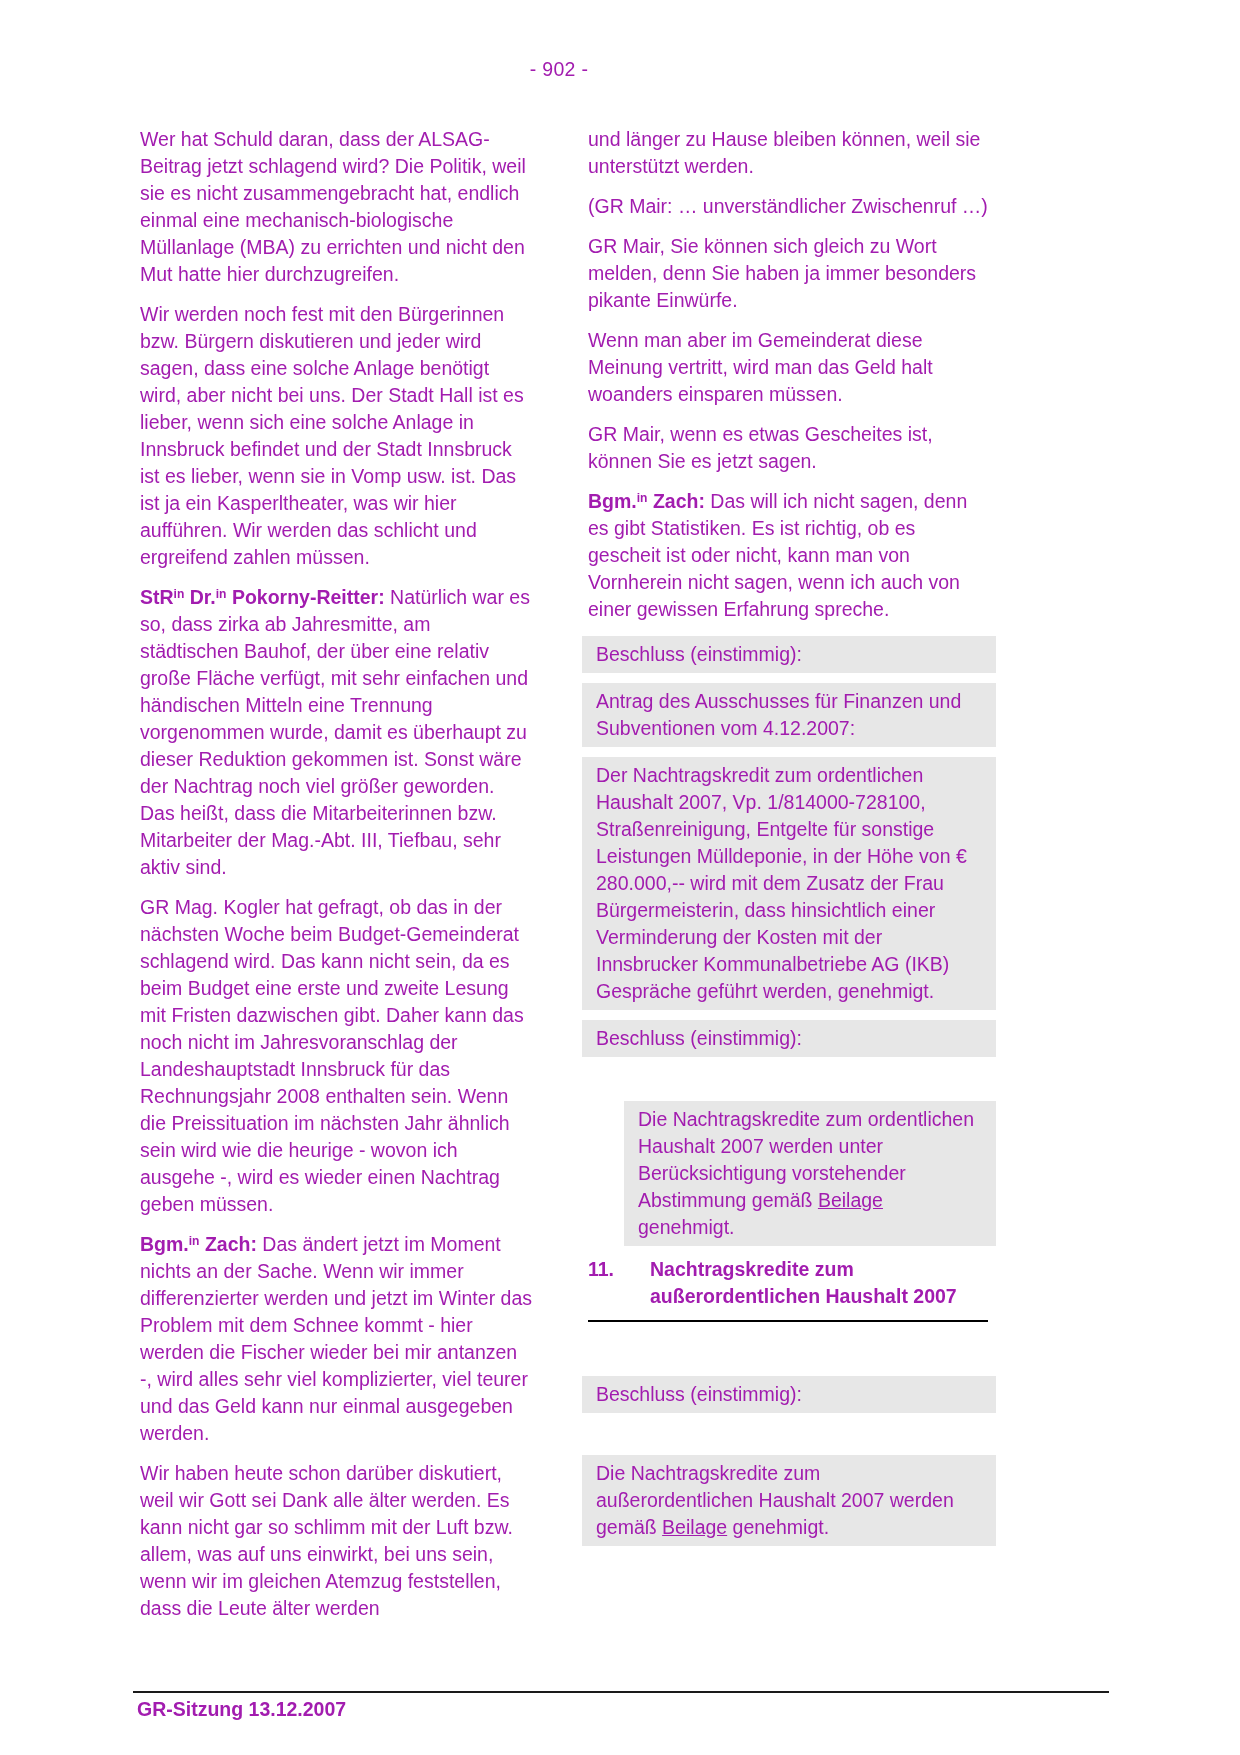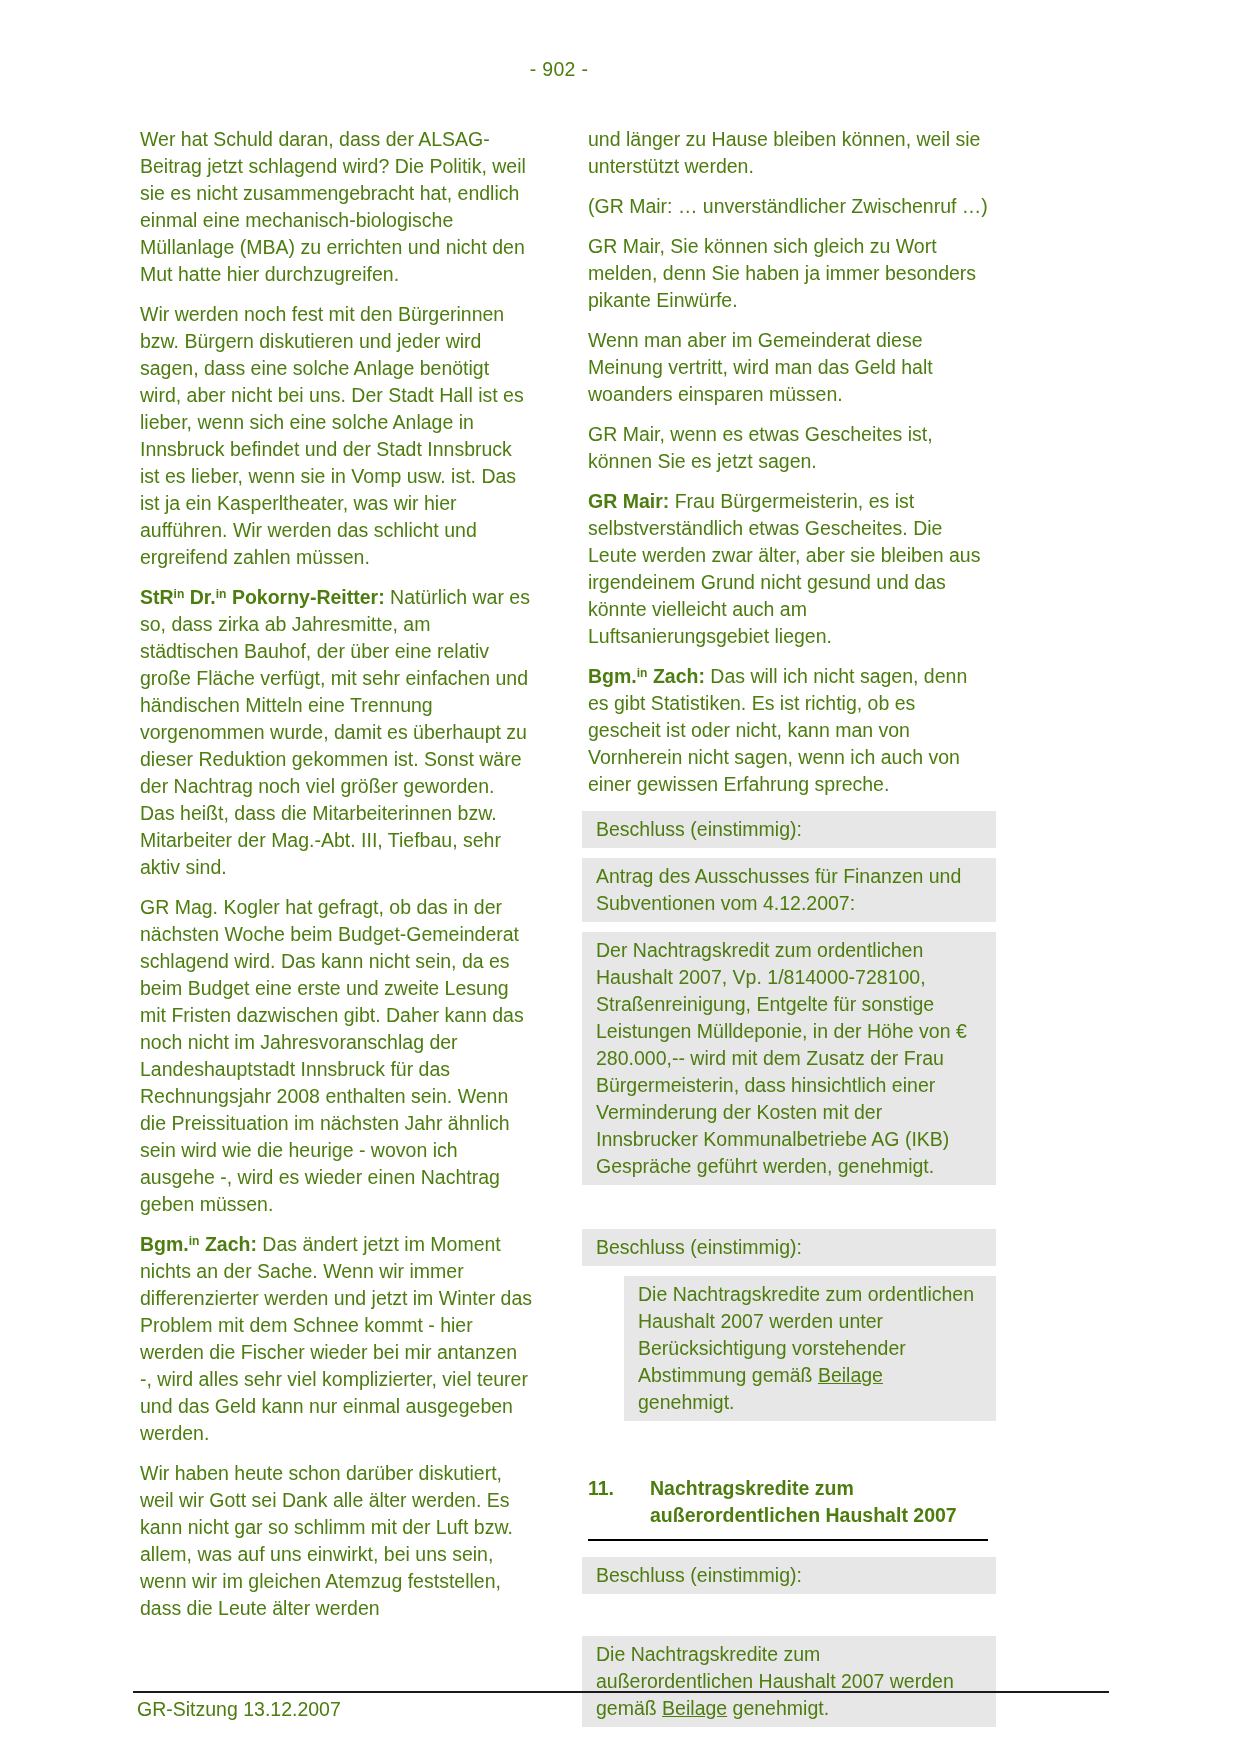--- a/index.html
+++ b/index.html
@@ -2,21 +2,21 @@
 <html lang="de"><head>
 <meta charset="utf-8">
 <style>
   * { margin:0; padding:0; box-sizing:border-box; }
   html,body { background:#ffffff; }
   .page {
     position:relative;
     width:1240px; height:1755px;
     background:#ffffff;
     font-family:"Liberation Sans", sans-serif;
-    color:#4d7c0f;
+    color:#a21caf;
     overflow:hidden;
   }
   .page-number {
     position:absolute;
     top:58px; left:133px; width:852px;
     text-align:center;
     font-size:19.5px;
     letter-spacing:0.3px;
   }
   .col {
@@ -61,21 +61,21 @@
   }
 
   .footer {
     position:absolute;
     left:133px; top:1691px;
     width:976px;
     border-top:2px solid #1a1a1a;
     padding-top:5px;
     font-size:19.5px;
   }
-  .footer .footer-text { padding-left:4px; }
+  .footer .footer-text { padding-left:4px;font-weight:bold; }
 </style>
 </head>
 <body>
 
 <div class="page">
 
   <div class="page-number">- 902 -</div>
 
   <div class="col" id="col-left">
       <div class="block paragraph"><span>Wer hat Schuld daran, dass der ALSAG-Beitrag jetzt schlagend wird? Die Politik, weil sie es nicht zusammengebracht hat, endlich einmal eine mechanisch-biologische Müllanlage (MBA) zu errichten und nicht den Mut hatte hier durchzugreifen.</span></div>
@@ -85,21 +85,20 @@
       <div class="block paragraph"><span class="b">Bgm.</span><span class="b sup">in</span><span class="b"> Zach:</span><span> Das ändert jetzt im Moment nichts an der Sache. Wenn wir immer differenzierter werden und jetzt im Winter das Problem mit dem Schnee kommt - hier werden die Fischer wieder bei mir antanzen -, wird alles sehr viel komplizierter, viel teurer und das Geld kann nur einmal ausgegeben werden.</span></div>
       <div class="block paragraph"><span>Wir haben heute schon darüber diskutiert, weil wir Gott sei Dank alle älter werden. Es kann nicht gar so schlimm mit der Luft bzw. allem, was auf uns einwirkt, bei uns sein, wenn wir im gleichen Atemzug feststellen, dass die Leute älter werden</span></div>
     </div>
 
   <div class="col" id="col-right">
       <div class="block paragraph"><span>und länger zu Hause bleiben können, weil sie unterstützt werden.</span></div>
       <div class="block paragraph"><span>(GR Mair: … unverständlicher Zwischenruf …)</span></div>
       <div class="block paragraph"><span>GR Mair, Sie können sich gleich zu Wort melden, denn Sie haben ja immer besonders pikante Einwürfe.</span></div>
       <div class="block paragraph"><span>Wenn man aber im Gemeinderat diese Meinung vertritt, wird man das Geld halt woanders einsparen müssen.</span></div>
       <div class="block paragraph"><span>GR Mair, wenn es etwas Gescheites ist, können Sie es jetzt sagen.</span></div>
-      <div class="block paragraph"><span class="b">GR Mair:</span><span> Frau Bürgermeisterin, es ist selbstverständlich etwas Gescheites. Die Leute werden zwar älter, aber sie bleiben aus irgendeinem Grund nicht gesund und das könnte vielleicht auch am Luftsanierungsgebiet liegen.</span></div>
       <div class="block paragraph"><span class="b">Bgm.</span><span class="b sup">in</span><span class="b"> Zach:</span><span> Das will ich nicht sagen, denn es gibt Statistiken. Es ist richtig, ob es gescheit ist oder nicht, kann man von Vornherein nicht sagen, wenn ich auch von einer gewissen Erfahrung spreche.</span></div>
       <div class="block shaded" style="background: rgb(231, 231, 231);"><span>Beschluss (einstimmig):</span></div>
       <div class="block shaded" style="background: rgb(231, 231, 231);"><span>Antrag des Ausschusses für Finanzen und Subventionen vom 4.12.2007:</span></div>
       <div class="block shaded" style="background: rgb(231, 231, 231);"><span>Der Nachtragskredit zum ordentlichen Haushalt 2007, Vp. 1/814000-728100, Straßenreinigung, Entgelte für sonstige Leistungen Mülldeponie, in der Höhe von € 280.000,-- wird mit dem Zusatz der Frau Bürgermeisterin, dass hinsichtlich einer Verminderung der Kosten mit der Innsbrucker Kommunalbetriebe AG (IKB) Gespräche geführt werden, genehmigt.</span></div>
       <div class="block shaded" style="background: rgb(231, 231, 231);"><span>Beschluss (einstimmig):</span></div>
       <div class="block shaded" style="background: rgb(231, 231, 231); margin-left: 36px;"><span>Die Nachtragskredite zum ordentlichen Haushalt 2007 werden unter Berücksichtigung vorstehender Abstimmung gemäß </span><span class="u">Beilage</span><span> genehmigt.</span></div>
       <div class="block heading">
         <span class="h-num">11.</span>
         <span class="h-text">Nachtragskredite zum außerordentlichen Haushalt 2007</span>
       </div>

